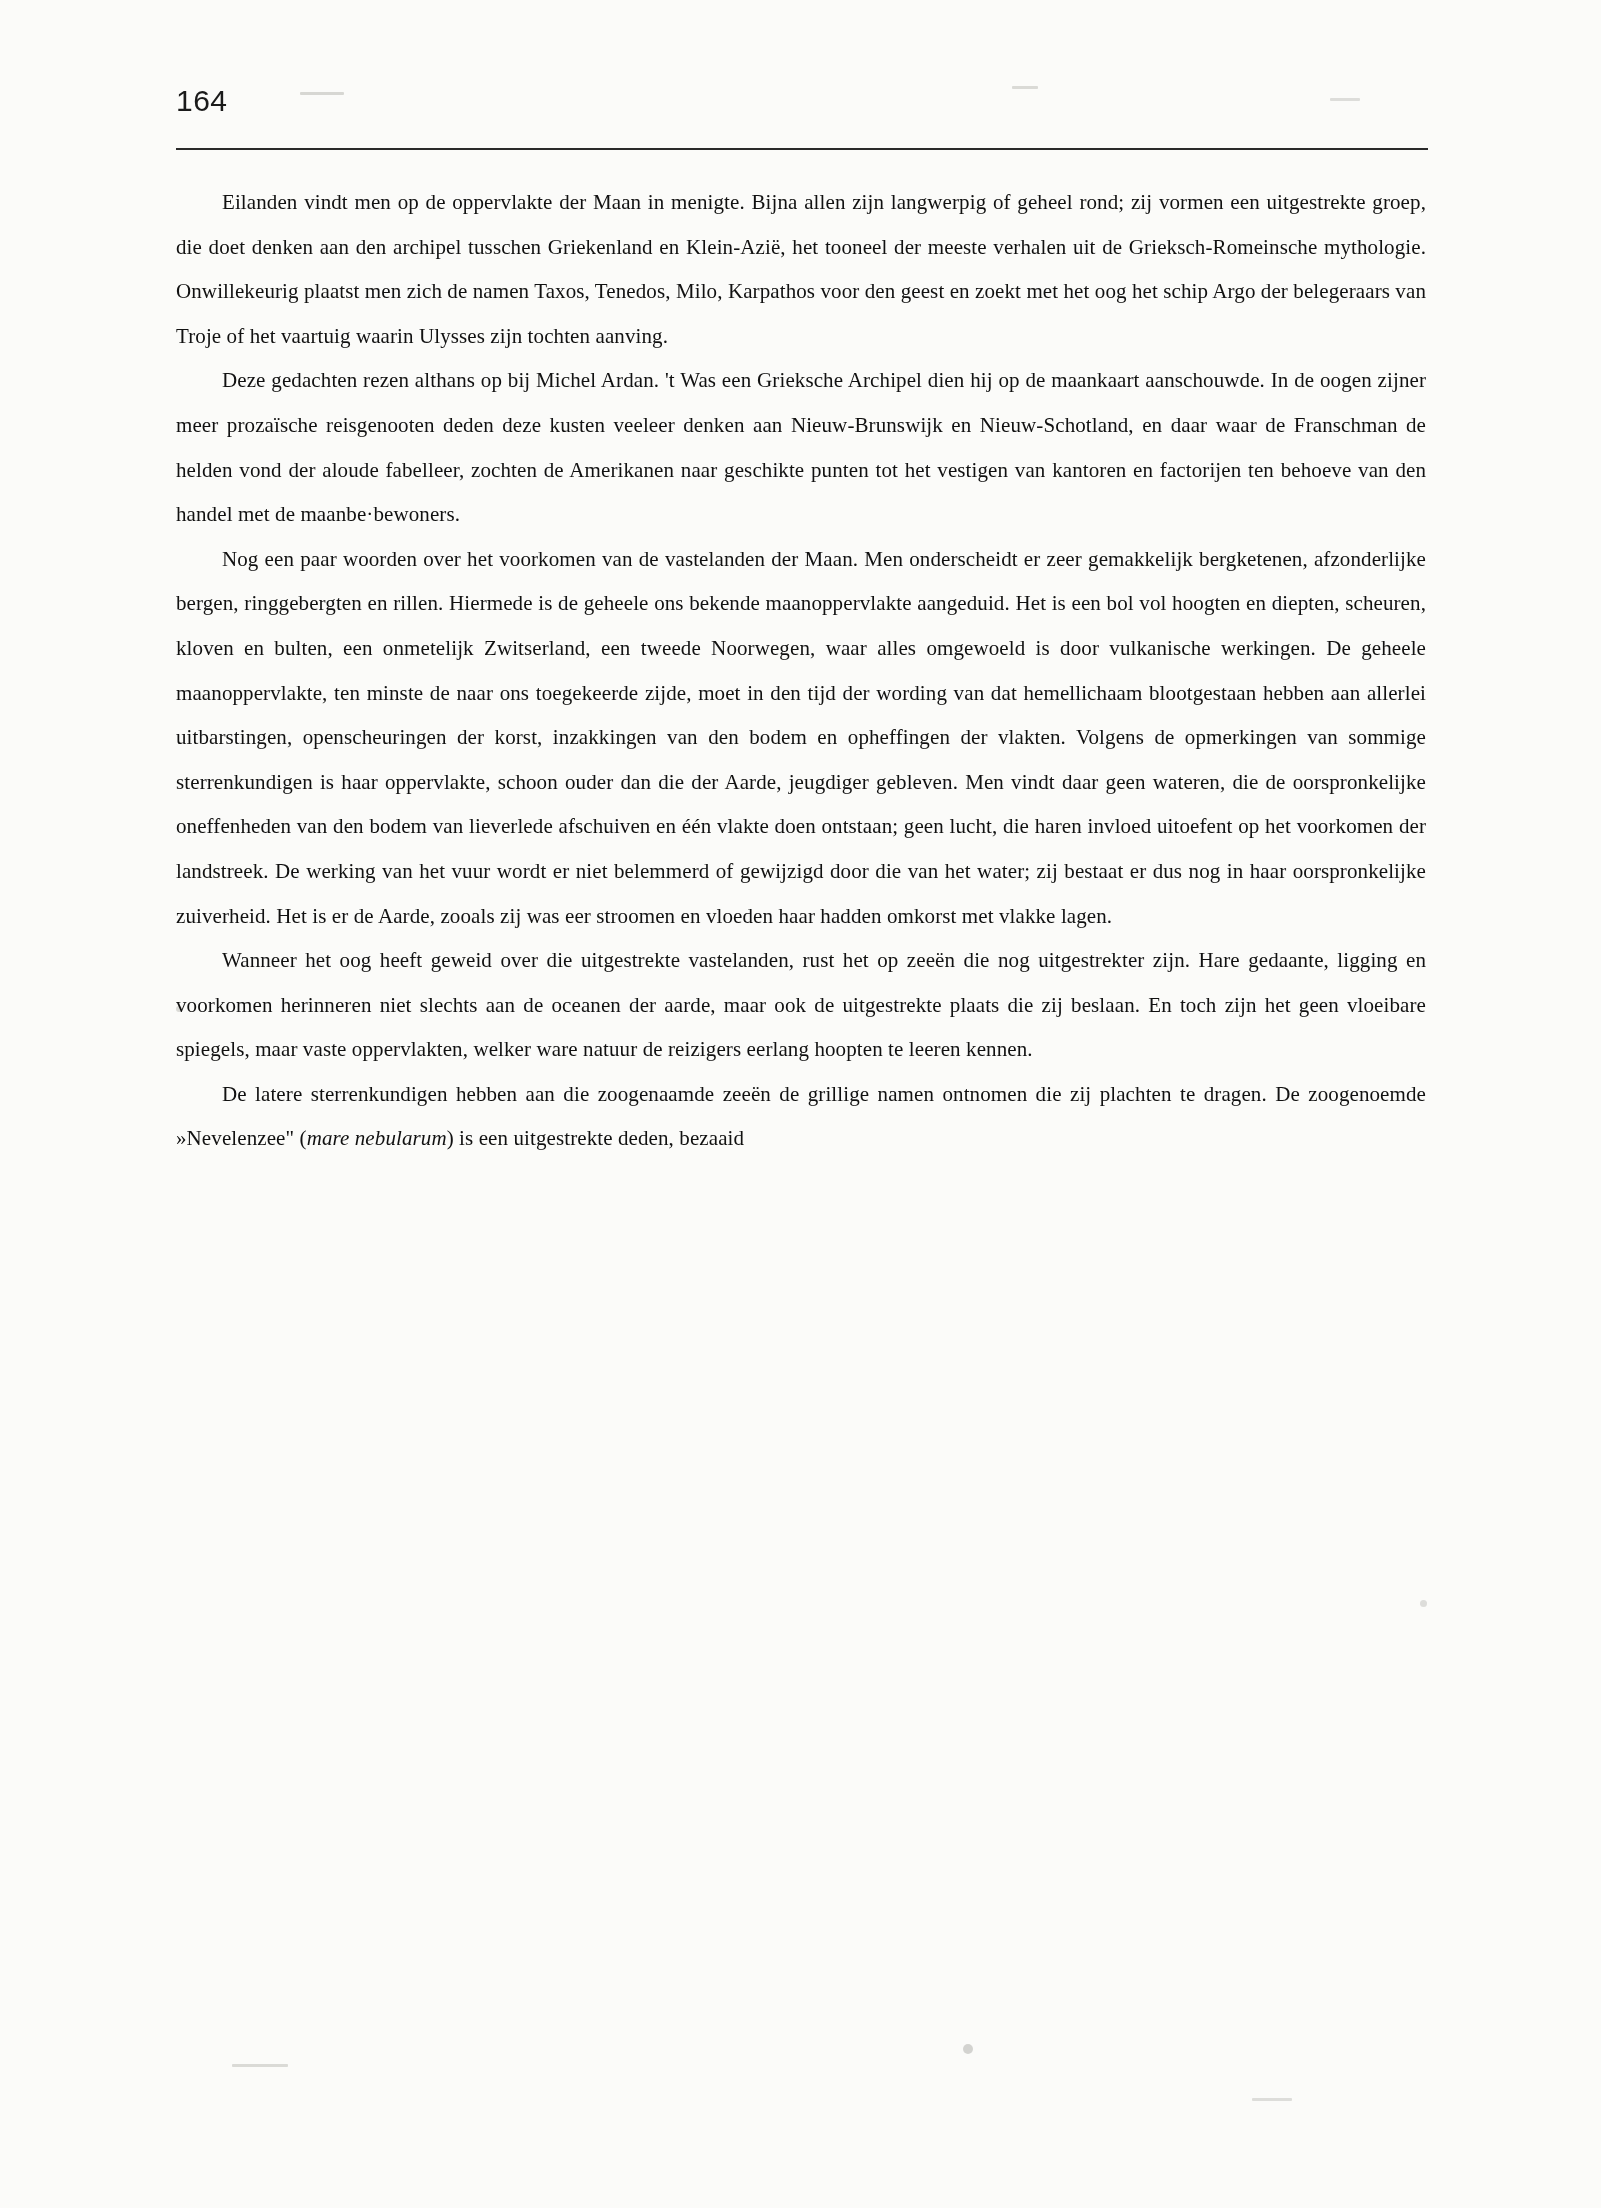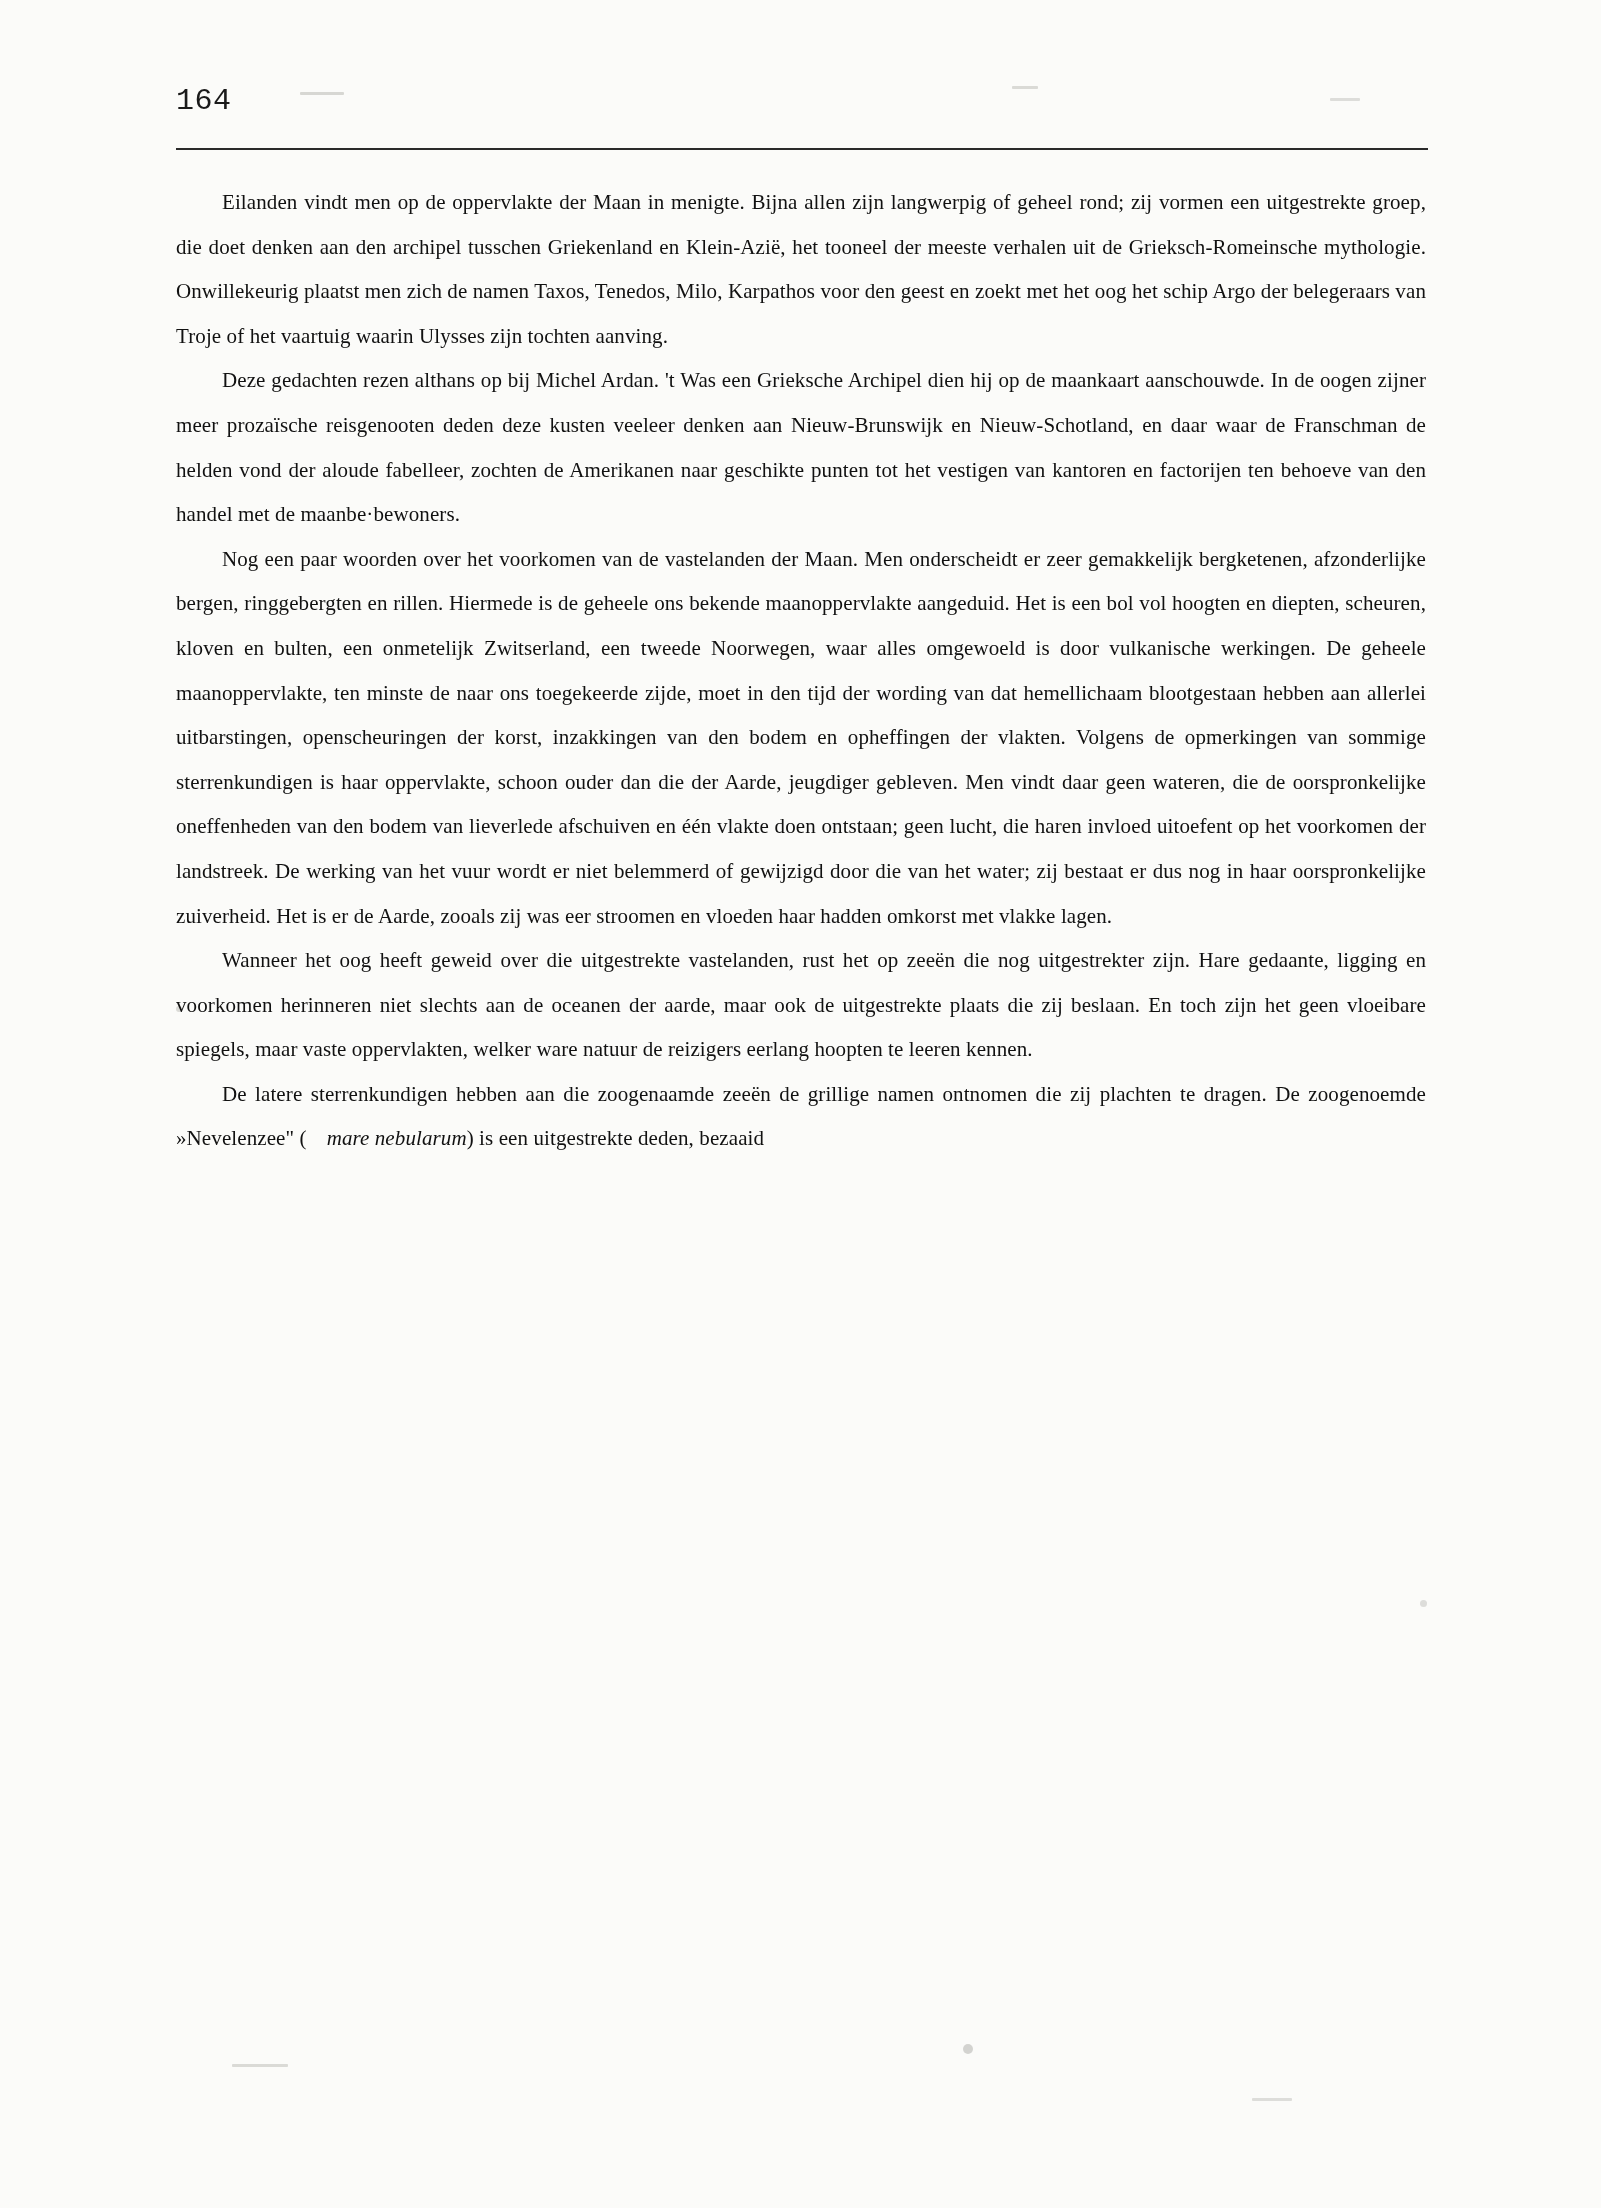--- a/index.html
+++ b/index.html
@@ -33,21 +33,21 @@
     align-items: baseline;
     width: 100%;
     height: 52px;
   }
   .folio {
     font-size: 30px;
     letter-spacing: 0.5px;
     color: #1a1a1a;
     width: 150px;
     text-align: left;
-    font-family: Liberation Mono, monospace;
+    font-family: Liberation Sans, sans-serif;
   }
   .running-head {
     flex: 1;
     text-align: center;
     font-size: 25px;
     letter-spacing: 2.6px;
     color: #141414;
     text-transform: uppercase;
     padding-right: 130px;
   }
@@ -65,21 +65,20 @@
     text-align: justify;
     color: #111111;
     letter-spacing: 0.1px;
   }
   .body-text p {
     margin: 0;
     text-indent: 46px;
   }
   i, .it {
     font-style: italic;
-    margin-left: 20px;
   }
   .speck {
     position: absolute;
     background: #b9b9b4;
     border-radius: 50%;
   }
   .s1 { left: 300px; top: 92px; width: 44px; height: 3px; border-radius: 1px; opacity: .55; }
   .s2 { left: 1012px; top: 86px; width: 26px; height: 3px; border-radius: 1px; opacity: .5; }
   .s3 { left: 1330px; top: 98px; width: 30px; height: 3px; border-radius: 1px; opacity: .45; }
   .s4 { left: 232px; top: 2064px; width: 56px; height: 3px; border-radius: 1px; opacity: .5; }

